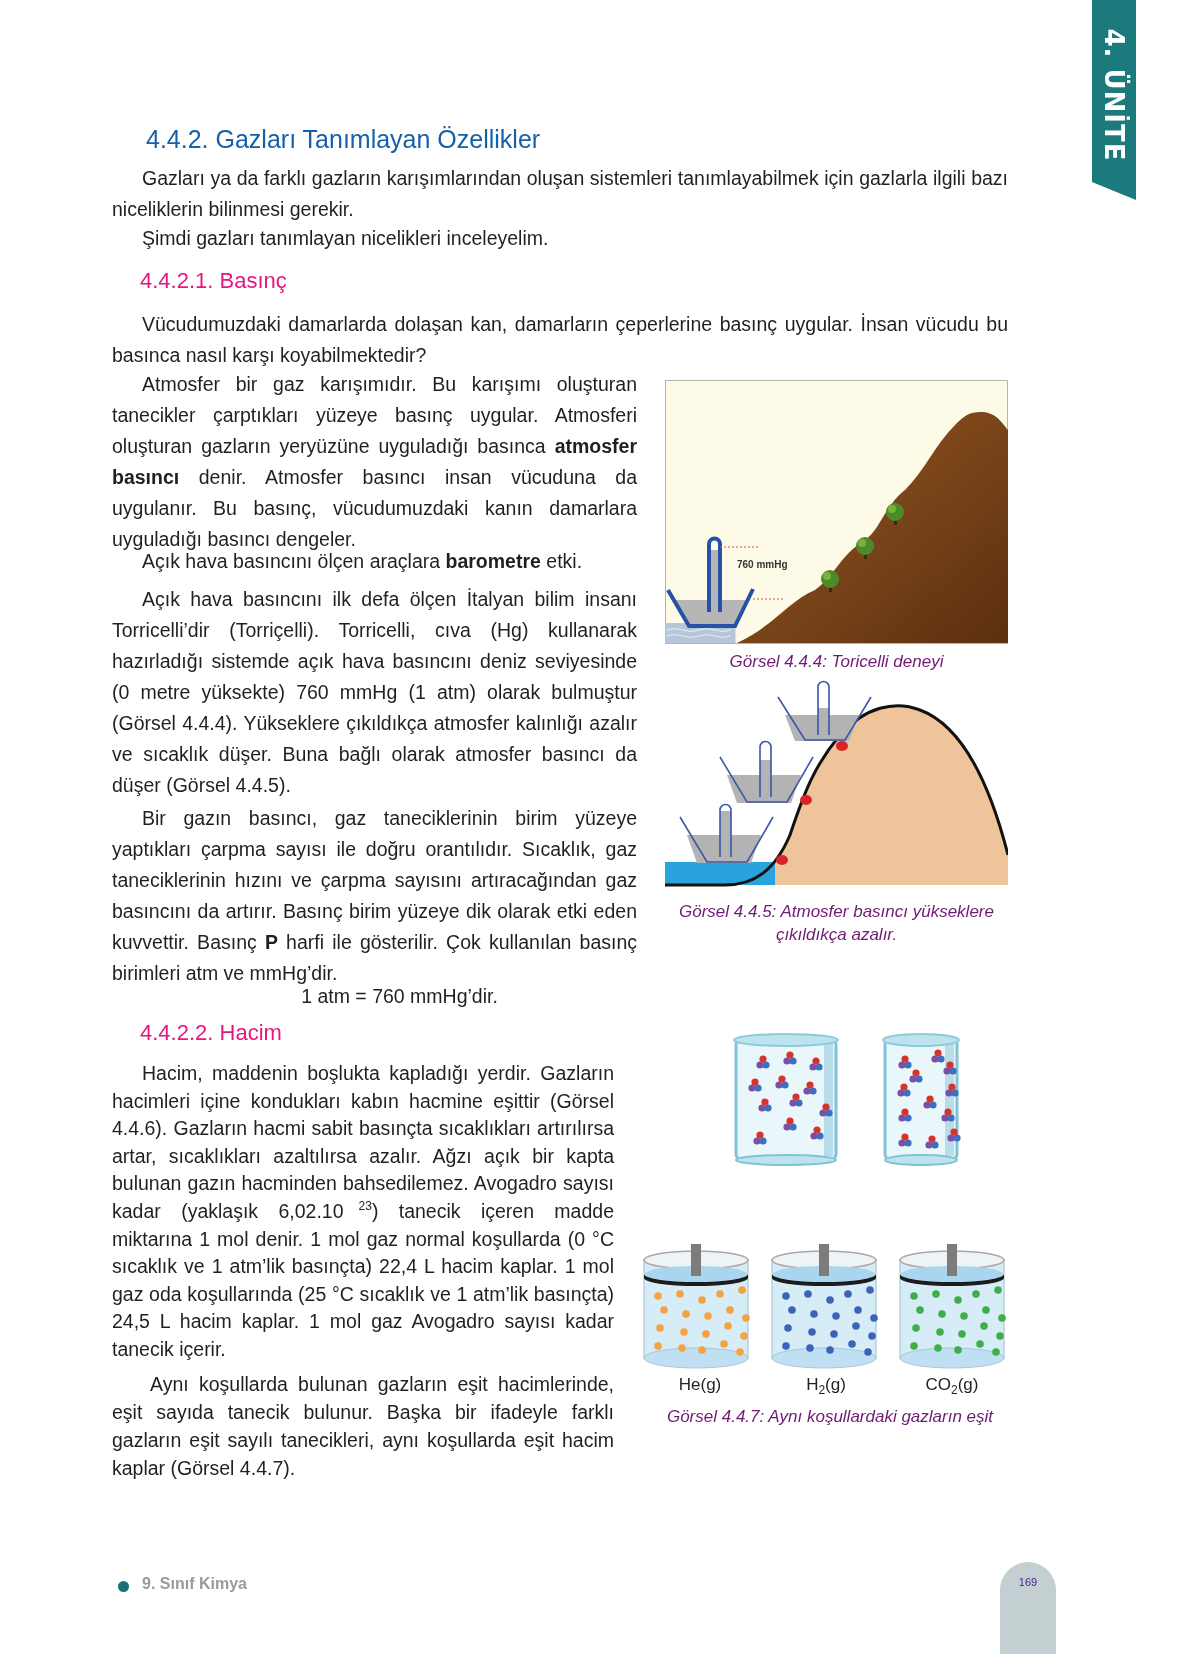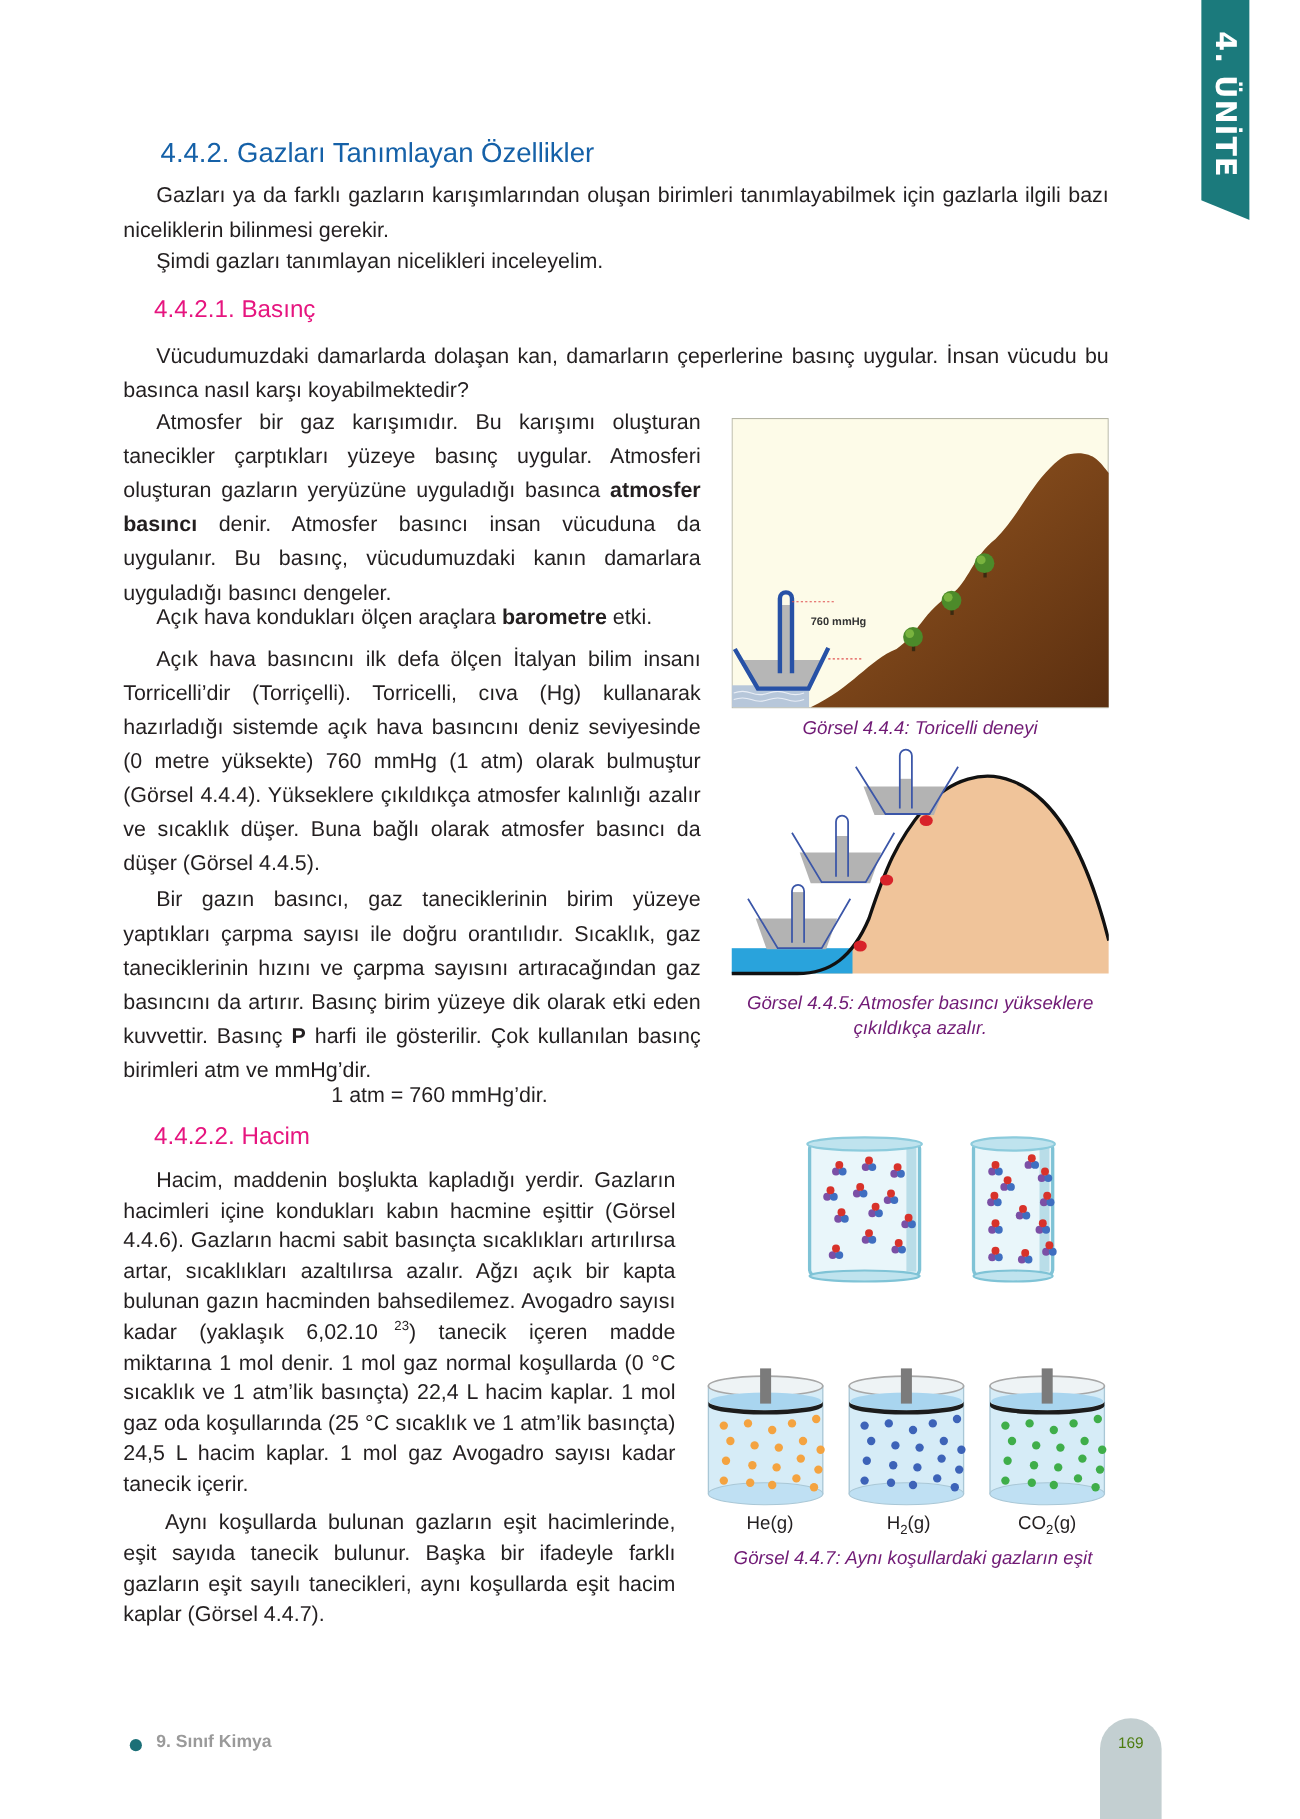--- a/index.html
+++ b/index.html
@@ -20,46 +20,46 @@
   sup { font-size:12px; line-height:0;padding-left:15px; }
   sub { font-size:12px; line-height:0; }
 
   .fig { position:absolute; }
   .caption { position:absolute; font-style:italic; color:#701a75; font-size:17px; line-height:23px; text-align:center; }
   .gas-label { position:absolute; font-size:17px; color:#231f20; text-align:center; width:100px; }
 
   .footer-dot { left:118px; top:1581px; width:11px; height:11px; border-radius:50%; background:#1b6f77; }
   .footer-text { left:142px; top:1575px; font-size:16px; font-weight:bold; color:#9a9a9a; font-family:"Liberation Sans Narrow","Liberation Sans", sans-serif; }
   .page-tab { left:1000px; top:1562px; width:56px; height:92px; background:#c3cfd1; border-radius:28px 28px 0 0; }
-  .page-num { left:1000px; top:1576px; width:56px; text-align:center; font-size:14px; color:#4d7c0f; }
+  .page-num { left:1000px; top:1576px; width:56px; text-align:center; font-size:11px; color:#4c1d95; }
 </style>
 </head>
 <body>
 
 <div class="abs unit-tab">
   <svg width="44" height="210" viewBox="0 0 44 210">
     <polygon points="0,0 44,0 44,200 0,182" fill="#1b7a7c"></polygon>
   </svg>
   <div class="unit-label">
       <span>4. ÜNİTE</span>
     </div>
 </div>
 
 <h1 class="sec">4.4.2. Gazları Tanımlayan Özellikler</h1>
 
-<p class="p" style="left:112px; top:163px; width:896px;"><span class="ind"></span><span>Gazları ya da farklı gazların karışımlarından oluşan birimleri tanımlayabilmek için gazlarla ilgili bazı niceliklerin bilinmesi gerekir.</span></p>
+<p class="p" style="left:112px; top:163px; width:896px;"><span class="ind"></span><span>Gazları ya da farklı gazların karışımlarından oluşan sistemleri tanımlayabilmek için gazlarla ilgili bazı niceliklerin bilinmesi gerekir.</span></p>
 <p class="p" style="left:112px; top:223px; width:896px;"><span class="ind"></span><span>Şimdi gazları tanımlayan nicelikleri inceleyelim.</span></p>
 
 <h2 class="sub" style="left:140px; top:268px;">4.4.2.1. Basınç</h2>
 
 <p class="p" style="left:112px; top:309px; width:896px;"><span class="ind"></span><span>Vücudumuzdaki damarlarda dolaşan kan, damarların çeperlerine basınç uygular. İnsan vücudu bu basınca nasıl karşı koyabilmektedir?</span></p>
 
 <p class="p" style="left:112px; top:369px; width:525px;"><span class="ind"></span><span>Atmosfer bir gaz karışımıdır. Bu karışımı oluşturan tanecikler çarptıkları yüzeye basınç uygular. Atmosferi oluşturan gazların yeryüzüne uyguladığı basınca </span><b>atmosfer basıncı</b><span> denir. Atmosfer basıncı insan vücuduna da uygulanır. Bu basınç, vücudumuzdaki kanın damarlara uyguladığı basıncı dengeler.</span></p>
 
-<p class="p" style="left:112px; top:546px; width:525px;"><span class="ind"></span><span>Açık hava kondukları ölçen araçlara </span><b>barometre</b><span> etki.</span></p>
+<p class="p" style="left:112px; top:546px; width:525px;"><span class="ind"></span><span>Açık hava basıncını ölçen araçlara </span><b>barometre</b><span> etki.</span></p>
 
 <p class="p" style="left:112px; top:584px; width:525px;"><span class="ind"></span><span>Açık hava basıncını ilk defa ölçen İtalyan bilim insanı Torricelli’dir (Torriçelli). Torricelli, cıva (Hg) kullanarak hazırladığı sistemde açık hava basıncını deniz seviyesinde (0 metre yüksekte) 760 mmHg (1 atm) olarak bulmuştur (Görsel 4.4.4). Yükseklere çıkıldıkça atmosfer kalınlığı azalır ve sıcaklık düşer. Buna bağlı olarak atmosfer basıncı da düşer (Görsel 4.4.5).</span></p>
 
 <p class="p" style="left:112px; top:803px; width:525px;"><span class="ind"></span><span>Bir gazın basıncı, gaz taneciklerinin birim yüzeye yaptıkları çarpma sayısı ile doğru orantılıdır. Sıcaklık, gaz taneciklerinin hızını ve çarpma sayısını artıracağından gaz basıncını da artırır. Basınç birim yüzeye dik olarak etki eden kuvvettir. Basınç </span><b>P</b><span> harfi ile gösterilir. Çok kullanılan basınç birimleri atm ve mmHg’dir.</span></p>
 
 <p class="p center" style="left:112px; top:981px; width:575px;">1 atm = 760 mmHg’dir.</p>
 
 <h2 class="sub" style="left:140px; top:1020px;">4.4.2.2. Hacim</h2>
 
 <p class="p" style="left:112px; top:1060px; width:502px; line-height:27.6px;"><span class="ind"></span><span>Hacim, maddenin boşlukta kapladığı yerdir. Gazların hacimleri içine kondukları kabın hacmine eşittir (Görsel 4.4.6). Gazların hacmi sabit basınçta sıcaklıkları artırılırsa artar, sıcaklıkları azaltılırsa azalır. Ağzı açık bir kapta bulunan gazın hacminden bahsedilemez. Avogadro sayısı kadar (yaklaşık 6,02.10</span><sup>23</sup><span>) tanecik içeren madde miktarına 1 mol denir.  1 mol gaz normal koşullarda (0 °C sıcaklık ve 1 atm’lik basınçta) 22,4 L hacim kaplar. 1 mol gaz oda koşullarında (25 °C sıcaklık ve 1 atm’lik basınçta) 24,5 L hacim kaplar. 1 mol gaz Avogadro sayısı kadar tanecik içerir.</span></p>

